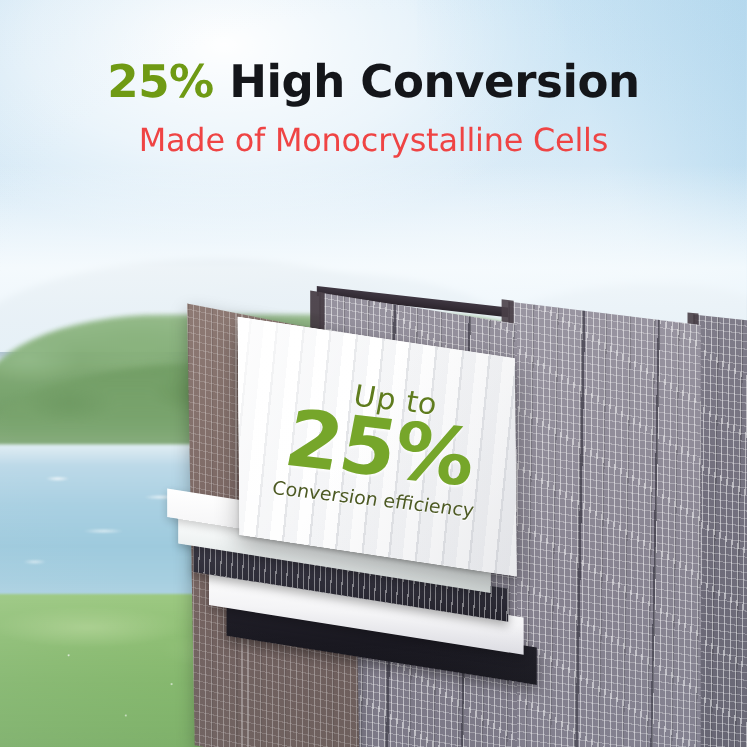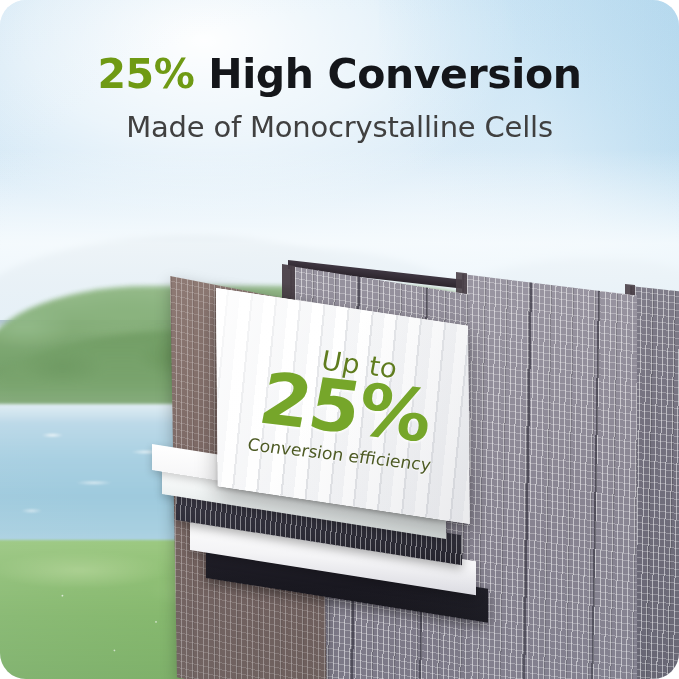--- a/index.html
+++ b/index.html
@@ -7,21 +7,20 @@
     width: 679px; height: 679px;
     overflow: hidden;
     background: #ffffff;
     font-family: "Liberation Sans", sans-serif;
   }
 
   #stage {
     position: relative;
     width: 679px; height: 679px;
     overflow: hidden;
-    border-radius: 26px;
   }
 
   
   .sky {
     position: absolute; inset: 0;
     background:
       radial-gradient(ellipse 420px 240px at 30% 6%, rgba(255,255,255,0.98) 0%, rgba(255,255,255,0.55) 42%, rgba(255,255,255,0) 75%),
       linear-gradient(170deg, #c6e2f4 0%, #d3e8f6 18%, #e4f0f9 38%, #eef5fb 55%, #f2f7fb 70%, #eaf2f8 100%);
   }
   .sky-right-tint {
@@ -351,21 +350,21 @@
     letter-spacing: -0.4px;
     color: #14161a;
     margin: 0;
     white-space: nowrap;
   }
   .headline .hl-accent { color: #6f9a14; }
   .subheadline {
     font-family: "DejaVu Sans", sans-serif;
     font-weight: 400;
     font-size: 29px;
-    color: #404040;
+    color: #ef4444;
     margin: 14px 0 0 0;
     letter-spacing: -0.2px;
     white-space: nowrap;
   }
 
   
   .grade {
     position:absolute; inset:0; pointer-events:none;
     background: radial-gradient(ellipse 620px 520px at 50% 44%, rgba(255,255,255,0) 55%, rgba(210,222,232,0.18) 100%);
   }

